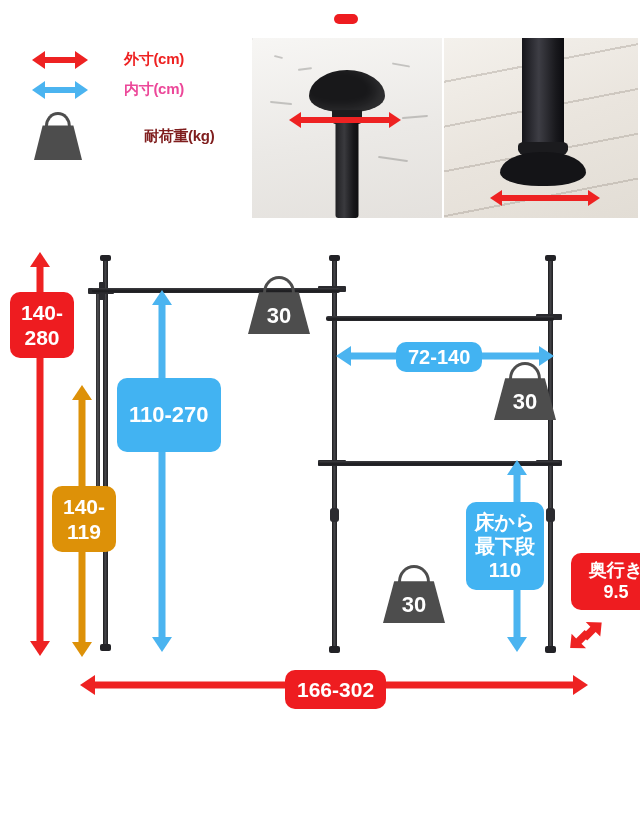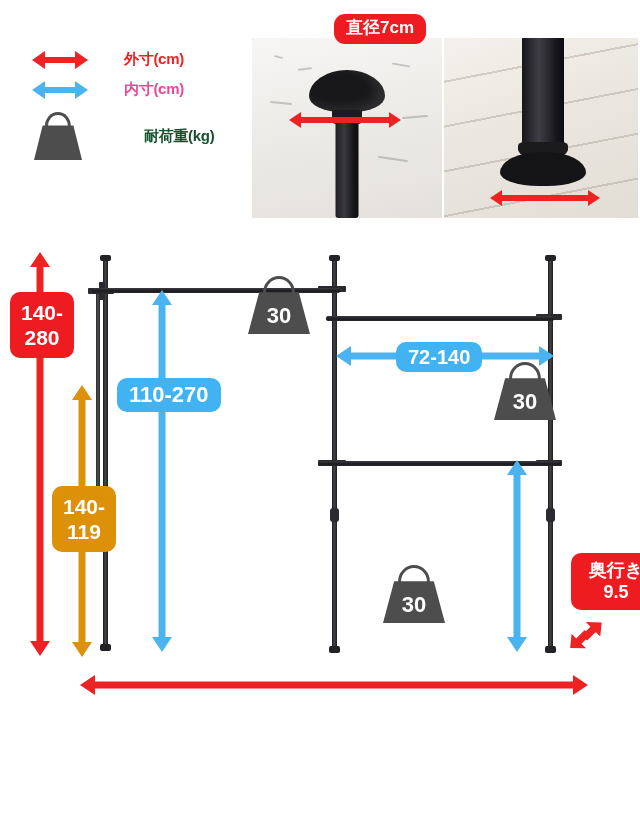--- a/index.html
+++ b/index.html
@@ -9,21 +9,21 @@
     -webkit-font-smoothing:antialiased;
   }
   .abs{position:absolute;}
 
   
   #legend{left:0;top:40px;width:250px;height:140px;}
   .legend-row{position:absolute;display:flex;align-items:center;}
   .legend-label{font-weight:bold;font-size:15px;letter-spacing:-0.3px;white-space:nowrap;}
   .lg-red{color:#ee2222;}
   .lg-blue{color:#ec4899;}
-  .lg-dark{color:#14532d;padding-left:20px;}
+  .lg-dark{color:#7f1d1d;padding-left:20px;}
 
   
   .mini-arrow{position:relative;width:56px;height:18px;}
   .mini-arrow .shaft{position:absolute;left:9px;right:9px;top:6px;height:6px;}
   .mini-arrow .hl,.mini-arrow .hr{
     position:absolute;top:0;width:0;height:0;
     border-top:9px solid transparent;border-bottom:9px solid transparent;
   }
   .mini-arrow .hl{left:0;border-right:13px solid currentColor;}
   .mini-arrow .hr{right:0;border-left:13px solid currentColor;}
@@ -211,21 +211,20 @@
     <div class="base-foot" style="left:51%;top:114px;"></div>
     <div class="ph-arrow" style="left:46px;top:152px;width:110px;">
       <span class="l"></span>
         <span class="s"></span>
         <span class="r"></span>
     </div>
   </div>
 </div>
 
 <div class="abs" id="caption">
-  <div>直径7cm</div>
 </div>
 
 <div class="abs" id="rack">
 
   <div class="pole" style="left:103px;top:28px;width:5px;height:390px;"></div>
   <div class="pole-cap" style="left:100px;top:25px;width:11px;height:6px;"></div>
   <div class="pole-cap" style="left:100px;top:414px;width:11px;height:7px;"></div>
 
   <div class="pole" style="left:96px;top:62px;width:4px;height:222px;opacity:.95;"></div>
   <div class="joint" style="left:94px;top:280px;width:9px;height:10px;"></div>
@@ -289,46 +288,52 @@
   <div class="pill pill-orange" style="left:52px;top:256px;width:60px;padding:8px 2px;font-size:21px;">
     <div>140-</div>
     <div>119</div>
   </div>
 
   <div class="varrow c-blue" style="left:152px;top:60px;height:362px;">
     <span class="top"></span>
       <span class="shaft"></span>
       <span class="bot"></span>
   </div>
-  <div class="pill pill-blue" style="left:117px;top:148px;padding:4px 12px;font-size:22px;">110-270</div>
+  <div class="pill pill-blue" style="left:117px;top:148px;padding:24px 12px;font-size:22px;">110-270</div>
 
   <div class="harrow c-blue" style="left:336px;top:116px;width:218px;">
     <span class="lft"></span>
       <span class="shaft"></span>
       <span class="rgt"></span>
   </div>
   <div class="pill pill-blue" style="left:396px;top:112px;padding:3px 12px;font-size:20px;">72-140</div>
 
   <div class="varrow c-blue" style="left:507px;top:230px;height:192px;">
     <span class="top"></span>
       <span class="shaft"></span>
       <span class="bot"></span>
+  </div>
+  <div class="pill pill-blue" style="left:466px;top:272px;width:70px;padding:8px 4px;font-size:20px;">
+    <div>床から</div>
+    <div>最下段</div>
+    <div>110</div>
   </div>
 
   <div class="pill pill-red" style="left:571px;top:323px;width:64px;padding:7px 13px;font-size:18px;">
     <div>奥行き</div>
     <div>9.5</div>
   </div>
   <div id="depth-arrow" style="left:563px;top:382px;">
     <svg width="46" height="46" viewBox="0 0 46 46" aria-hidden="true">
       <g fill="#ee2222">
         <path d="M31 6 L40 17 L33.5 17 L33.5 29 L26 29 L26 17 L19.5 17 Z" transform="rotate(45 29.5 17.5)"></path>
         <path d="M15 40 L6 29 L12.5 29 L12.5 17 L20 17 L20 29 L26.5 29 Z" transform="rotate(45 16 28.5)"></path>
       </g>
     </svg>
   </div>
 
   <div class="harrow c-red" style="left:80px;top:445px;width:508px;">
     <span class="lft"></span>
       <span class="shaft"></span>
       <span class="rgt"></span>
   </div>
+  <div class="pill pill-red" style="left:285px;top:440px;padding:7px 12px;font-size:21px;">166-302</div>
 </div>
 
 </body></html>

